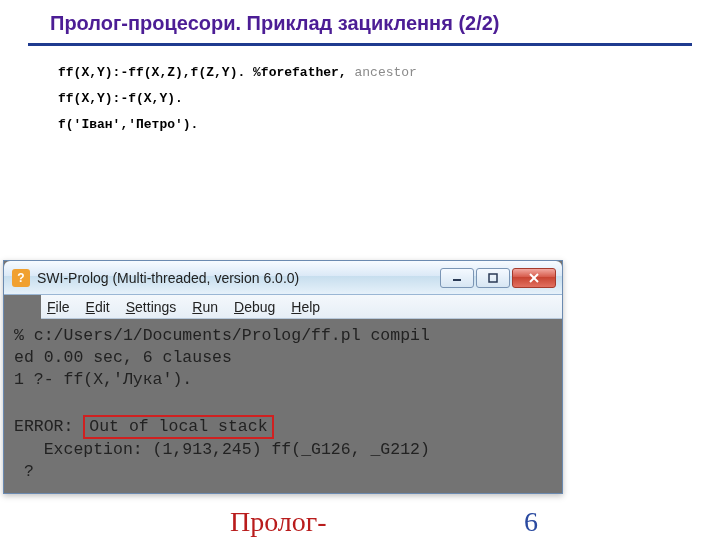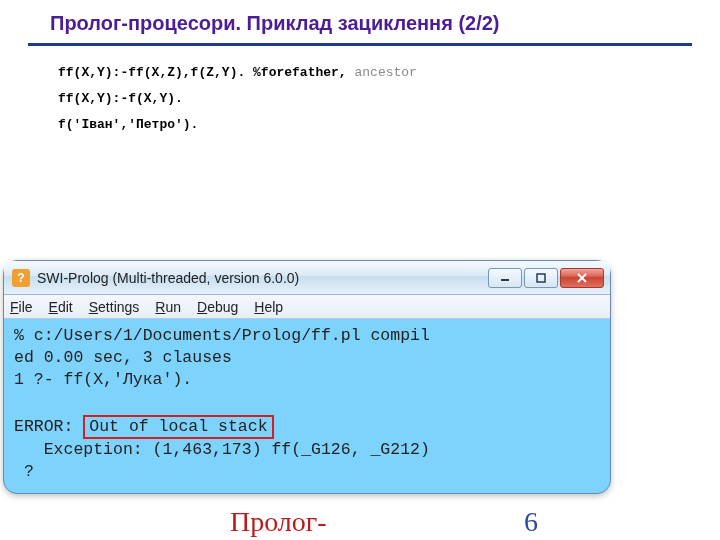--- a/index.html
+++ b/index.html
@@ -29,24 +29,24 @@
     font-size: 13px;
     line-height: 26px;
     color: #000;
   }
   .code-line b { font-weight: bold; }
   .comment-dim { color: #8a8a8a; }
   .window {
     position: absolute;
     left: 3px;
     top: 260px;
-    width: 608px;
+    width: 560px;
     border: 1px solid #6b8ab0;
-    border-radius: 14px;
-    background: #7dd3fc;
+    border-radius: 0;
+    background: #737373;
     box-shadow: 0 2px 6px rgba(0,0,0,0.25);
   }
   .titlebar {
     height: 34px;
     background: linear-gradient(#f7fbff,#dbe9f7 45%,#c7deee 46%,#e6f1fa);
     border-bottom: 1px solid #9ab6d4;
     border-radius: 6px 6px 0 0;
     display: flex;
     align-items: center;
     padding: 0 6px 0 8px;
@@ -78,20 +78,21 @@
   .win-btn svg { display: block; }
   .menubar {
     height: 24px;
     background: linear-gradient(#f4f8fc,#e6eef6);
     border-bottom: 1px solid #b7c8da;
     display: flex;
     align-items: center;
     padding-left: 6px;
     font-size: 14px;
     color: #222;
+    margin-left: 37px;
   }
   .menu-item { margin-right: 16px; }
   .menu-item .ul { text-decoration: underline; }
   .console {
     font-family: "Courier New", monospace;
     font-size: 16.5px;
     line-height: 22px;
     padding: 6px 10px 10px 10px;
     color: #222;
     white-space: pre;
@@ -161,21 +162,21 @@
   </div>
   <div class="menubar">
     <span class="menu-item"><span class="ul">F</span><span>ile</span></span>
     <span class="menu-item"><span class="ul">E</span><span>dit</span></span>
     <span class="menu-item"><span class="ul">S</span><span>ettings</span></span>
     <span class="menu-item"><span class="ul">R</span><span>un</span></span>
     <span class="menu-item"><span class="ul">D</span><span>ebug</span></span>
     <span class="menu-item"><span class="ul">H</span><span>elp</span></span>
   </div>
   <div class="console"><span>% c:/Users/1/Documents/Prolog/ff.pl compil</span>
-<span>ed 0.00 sec, 3 clauses</span>
+<span>ed 0.00 sec, 6 clauses</span>
 <span>1 ?- ff(X,'Лука').</span>
 <span>ERROR: </span><span class="err-box">Out of local stack</span>
-<span>   Exception: (1,463,173) ff(_G126, _G212)</span>
+<span>   Exception: (1,913,245) ff(_G126, _G212)</span>
 <span> ?</span></div>
 </div>
 
 <div class="footer-text">Пролог-</div>
 <div class="page-num">6</div>
 
 </body></html>

